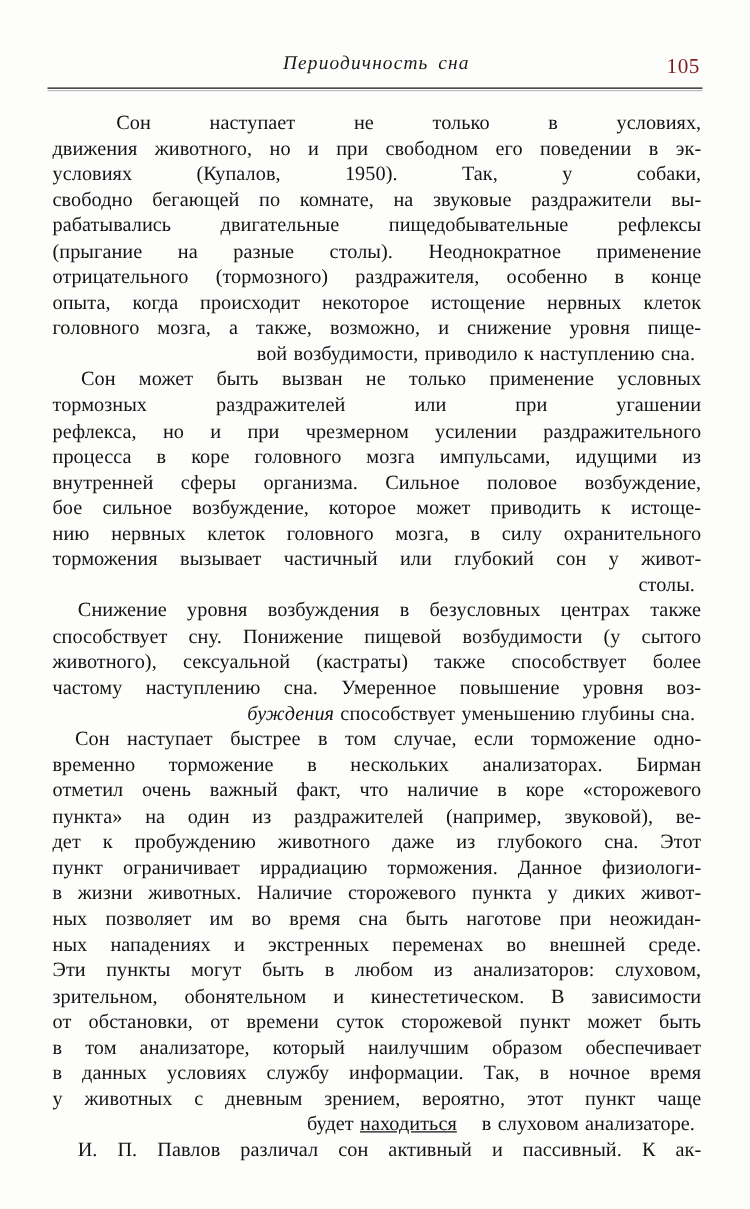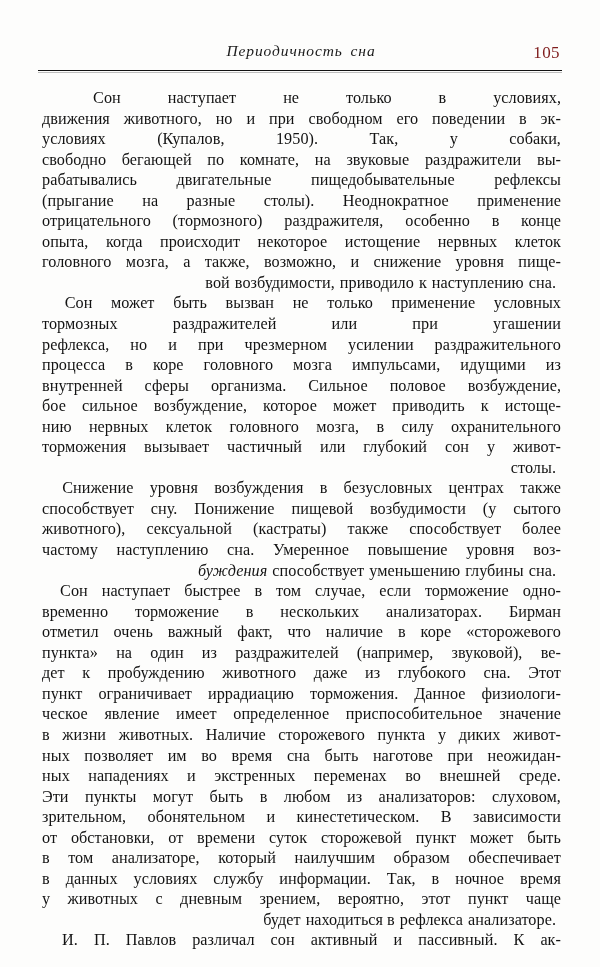--- a/index.html
+++ b/index.html
@@ -393,28 +393,20 @@
         </div>
         <div class="line">
           <span>пункт</span>
           <span>ограничивает</span>
           <span>иррадиацию</span>
           <span>торможения.</span>
           <span>Данное</span>
           <span>физиологи-</span>
         </div>
         <div class="line">
-          <span>ческое</span>
-          <span>явление</span>
-          <span>имеет</span>
-          <span>определенное</span>
-          <span>приспособительное</span>
-          <span>значение</span>
-        </div>
-        <div class="line">
           <span>в</span>
           <span>жизни</span>
           <span>животных.</span>
           <span>Наличие</span>
           <span>сторожевого</span>
           <span>пункта</span>
           <span>у</span>
           <span>диких</span>
           <span>живот-</span>
         </div>
@@ -496,23 +488,23 @@
           <span>с</span>
           <span>дневным</span>
           <span>зрением,</span>
           <span>вероятно,</span>
           <span>этот</span>
           <span>пункт</span>
           <span>чаще</span>
         </div>
         <div class="line last">
           <span style="margin-right: 5px;">будет</span>
-          <span style="margin-right: 4px;">находиться</span>
+          <span style="margin-right: 20px; text-decoration: underline;">находиться</span>
           <span style="margin-right: 5px;">в</span>
-          <span style="margin-right: 5px;">рефлекса</span>
+          <span style="margin-right: 5px;">слуховом</span>
           <span style="margin-right: 5px; font-family: Liberation Serif, serif;">анализаторе.</span>
         </div>
       </div>
       <div class="para">
         <div class="line">
           <span class="lead-space">&nbsp;</span>
           <span>И.</span>
           <span>П.</span>
           <span>Павлов</span>
           <span>различал</span>

